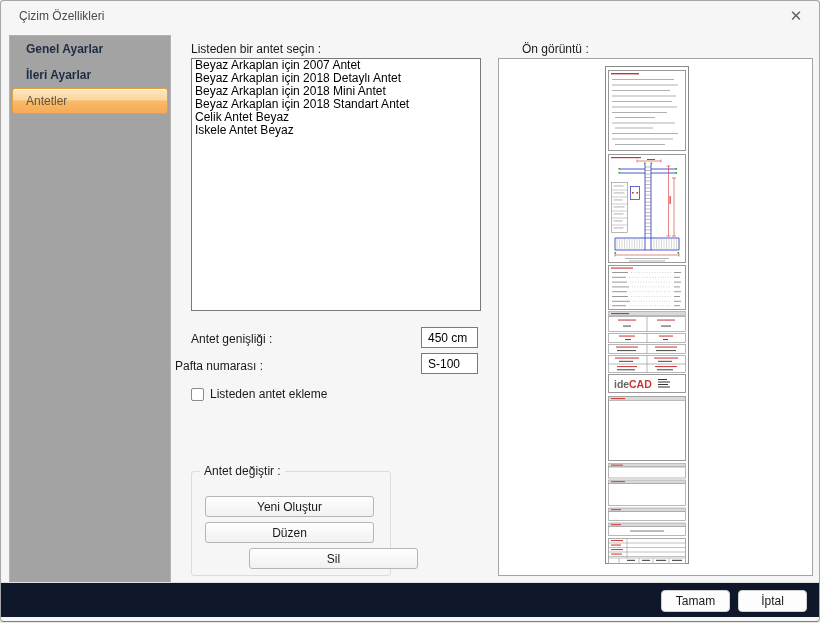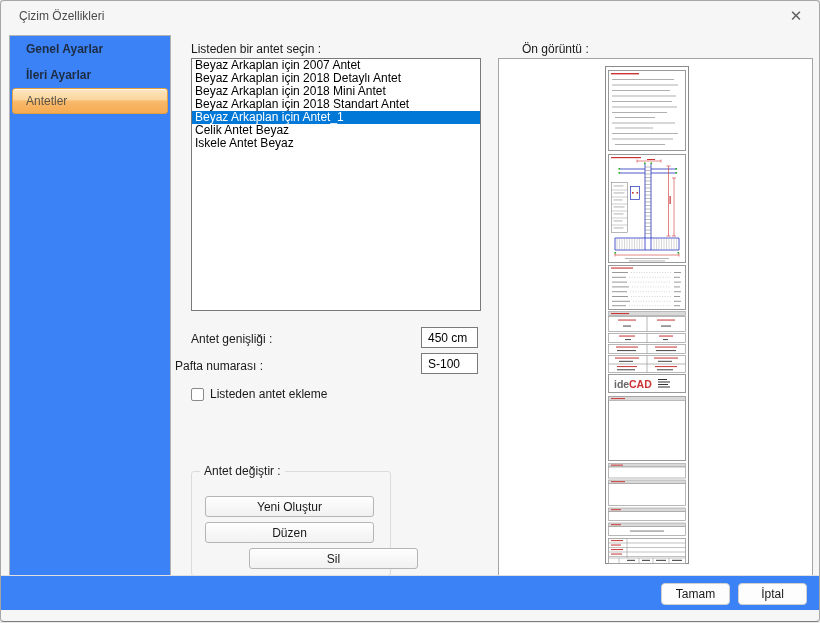--- a/index.html
+++ b/index.html
@@ -13,21 +13,21 @@
   .titlebar { position:absolute; left:0; top:0; width:100%; height:30px; }
   .titlebar .title { position:absolute; left:18px; top:8px; font-size:12px; color:#4b4b4b; }
   .close-btn {
     position:absolute; right:8px; top:4px; width:30px; height:22px;
     display:flex; align-items:center; justify-content:center;
     font-size:15px; color:#5f5f5f; cursor:default; border-radius:4px;
   }
   
   .sidebar {
     position:absolute; left:8px; top:34px; width:162px; height:553px;
-    background:#3b82f6; border:1px solid #b3b3b3;
+    background:#a3a3a3; border:1px solid #b3b3b3;
   }
   .side-item {
     height:26px; display:flex; align-items:center; padding-left:14px;
     font-size:12px; font-weight:600; color:#1e2c42; margin:0 2px;
   }
   .side-item.selected {
     background:linear-gradient(180deg,#fde6c3 0%,#fbd59c 45%,#f8ba6c 50%,#f6ab53 100%);
     border:1px solid #e2a13e; border-radius:3px;
     box-shadow:inset 0 1px 0 rgba(255,255,255,.65);
     color:#5c5347; font-weight:400; padding-left:13px;
@@ -67,22 +67,22 @@
     font-size:12px; color:#1a1a1a; font-family:"Liberation Sans", sans-serif;
   }
   
   .preview-panel {
     position:absolute; left:497px; top:57px; width:315px; height:518px;
     background:#ffffff; border:1px solid #a5a5a5;
   }
   .preview-panel svg { position:absolute; left:106px; top:7px; }
   
   .footer {
-    position:absolute; left:0; bottom:11px; width:100%; height:35px;
-    background:#3b82f6; border-top:1px solid #e0e0e0;
+    position:absolute; left:0; bottom:4px; width:100%; height:35px;
+    background:#0f172a; border-top:1px solid #e0e0e0;
   }
   .win-btn {
     position:absolute; top:7px; width:69px; height:22px;
     background:#fdfdfd; border:1px solid #d0d0d0; border-radius:4px;
     font-size:12px; color:#1a1a1a; font-family:"Liberation Sans", sans-serif;
   }
   .win-btn.ok { left:660px; }
   .win-btn.cancel { left:737px; }
 </style>
 </head>
@@ -115,21 +115,20 @@
   <div class="listbox">
 
       <div class="list-row">Beyaz Arkaplan için 2007 Antet</div>
 
       <div class="list-row">Beyaz Arkaplan için 2018 Detaylı Antet</div>
 
       <div class="list-row">Beyaz Arkaplan için 2018 Mini Antet</div>
 
       <div class="list-row">Beyaz Arkaplan için 2018 Standart Antet</div>
 
-      <div class="list-row selected">Beyaz Arkaplan için Antet_1</div>
 
       <div class="list-row">Celik Antet Beyaz</div>
 
       <div class="list-row">Iskele Antet Beyaz</div>
 
     </div>
 
   <div class="lbl" style="left:190px; top:331px;">Antet genişliği :</div>
   <input class="txt" style="left: 420px; top: 326px;" value="450 cm">
 

